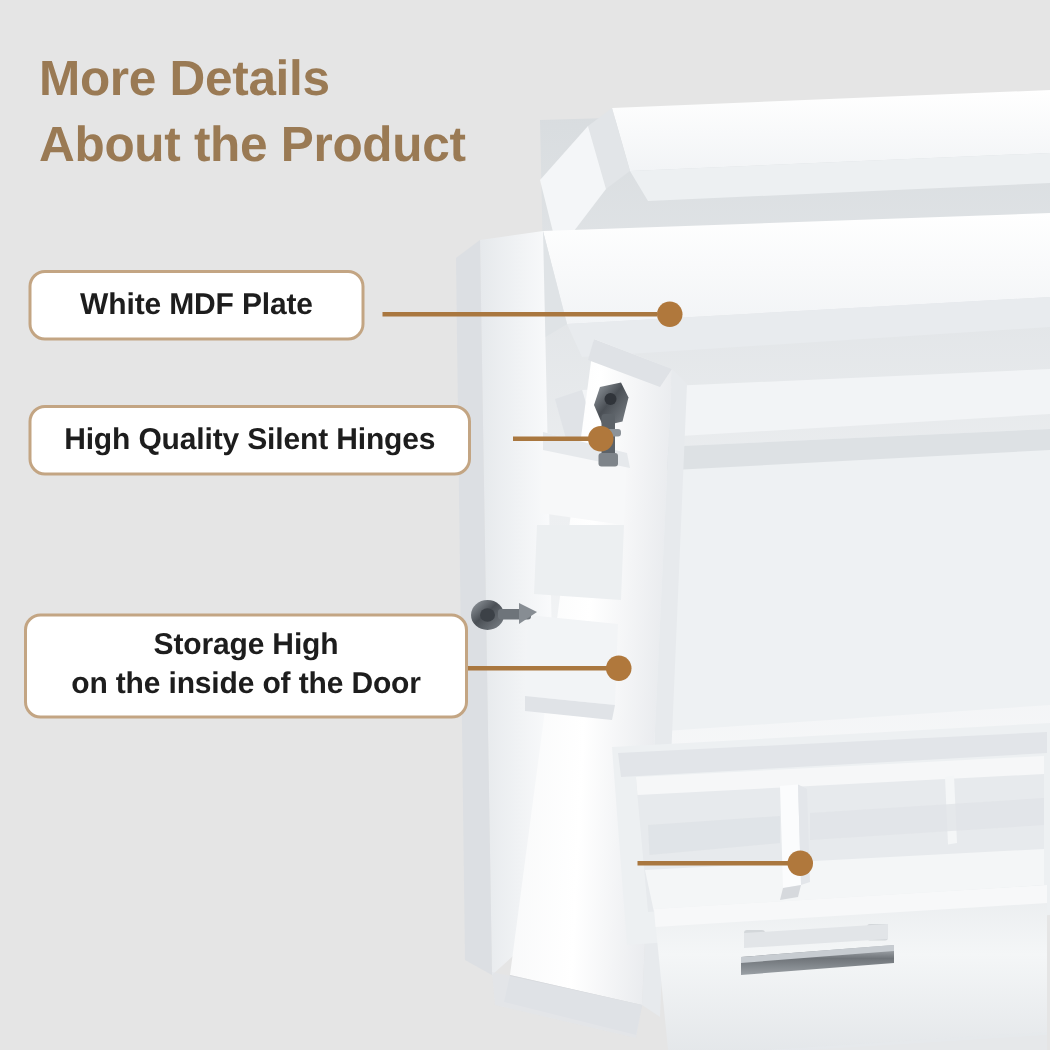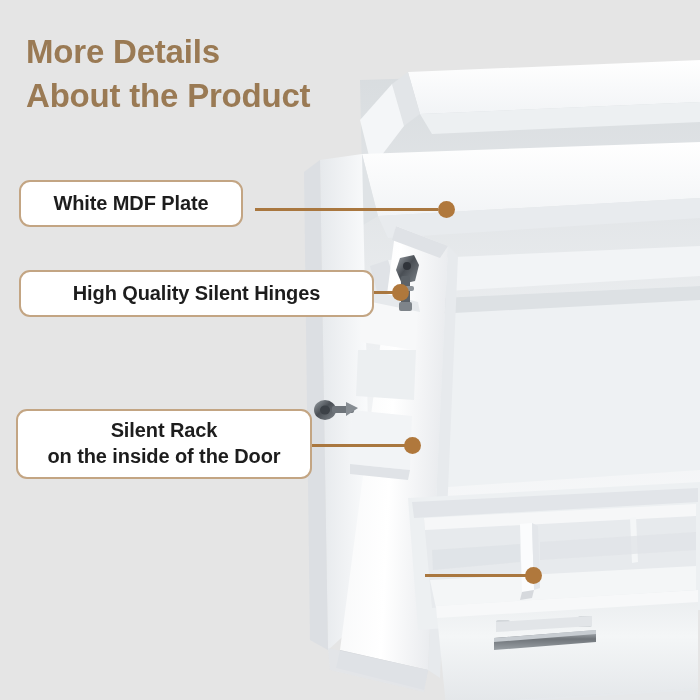--- a/index.html
+++ b/index.html
@@ -236,19 +236,19 @@
   <div class="dot" style="left:392px; top:284px;"></div>
 
   <div class="connector" style="left:312px; top:444px; width:97px;"></div>
   <div class="dot" style="left:404px; top:437px;"></div>
 
   <div class="connector" style="left:425px; top:574px; width:107px;"></div>
   <div class="dot" style="left:525px; top:567px;"></div>
 
   <div class="callout" style="left:19px; top:180px; width:224px; height:47px;">White MDF Plate</div>
 
-  <div class="callout" style="left:19px; top:270px; width:355px; height:47px;">High Quality Silent Hinges</div>
-
-  <div class="callout" style="left:16px; top:409px; width:296px; height:70px;">Silent Rack
+  <div class="callout" style="left:19px; top:270px; width:295px; height:47px;">High Quality Silent Hinges</div>
+
+  <div class="callout" style="left:16px; top:409px; width:296px; height:70px;">Storage High
 on the inside of the Door</div>
 
 
 </div>
 
 </body></html>

